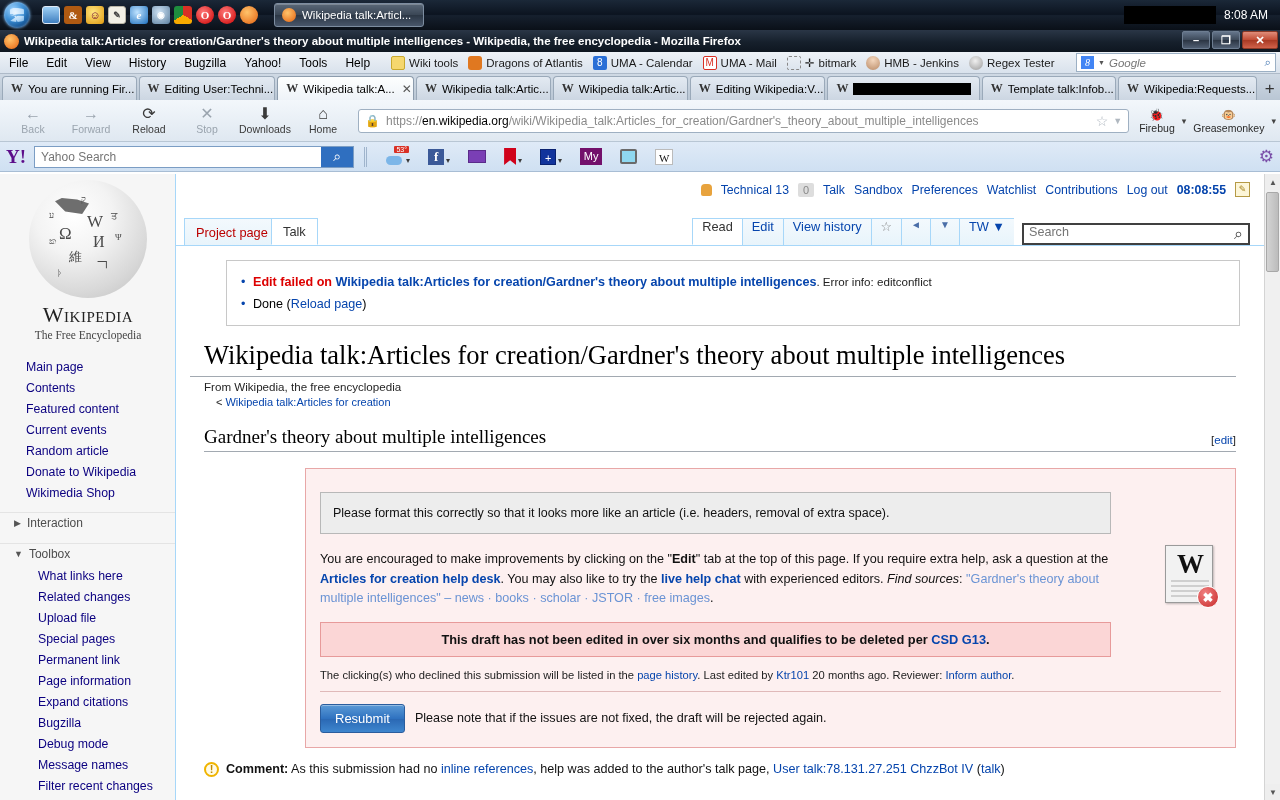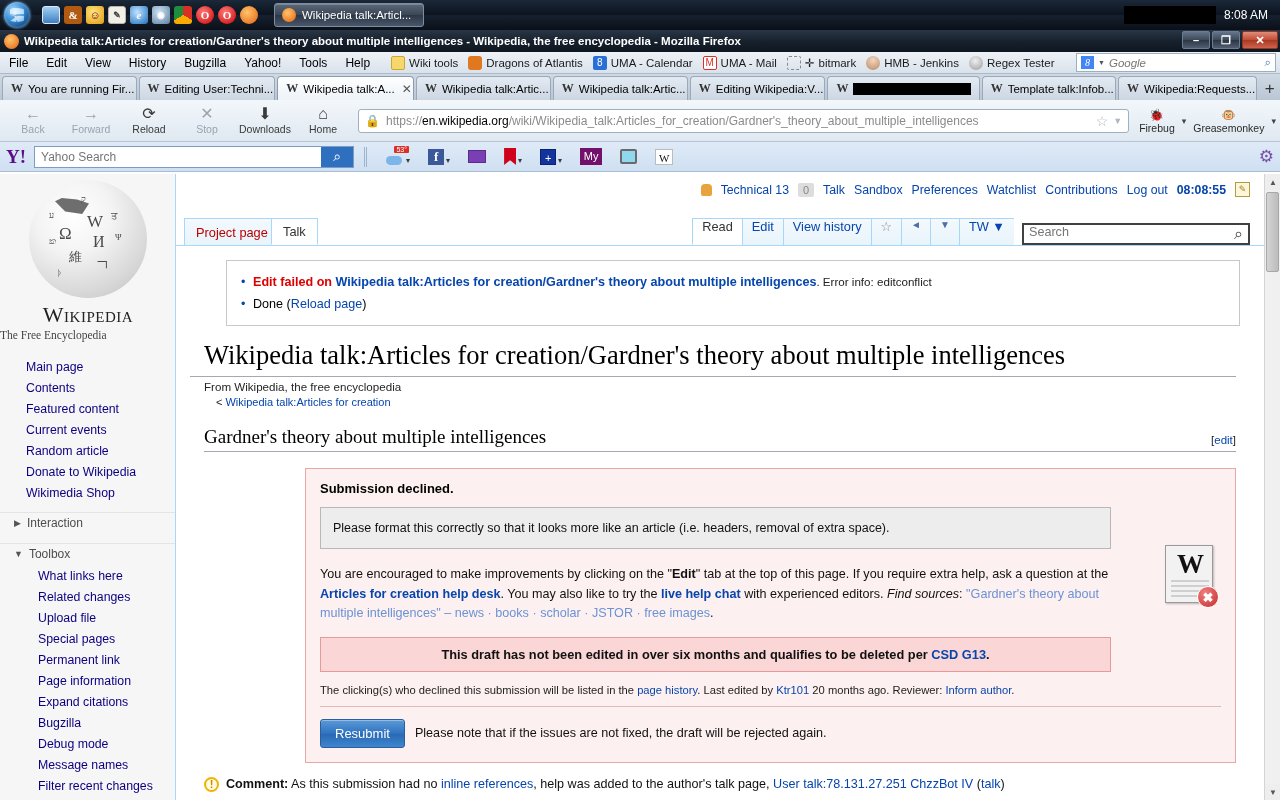--- a/index.html
+++ b/index.html
@@ -162,21 +162,21 @@
   .globe {
     width:118px; height:118px; margin: 0 auto;
     border-radius:50%;
     background: radial-gradient(circle at 38% 30%, #ffffff 0%, #f3f3f3 35%, #d8d8d8 70%, #bcbcbc 100%);
     position:relative; overflow:hidden;
   }
   .globe .glyph { position:absolute; font-family:"Liberation Serif", serif; color:#4a4a4a; }
   .globe .gray { position:absolute; background:#6e6e6e; }
   #wpname { font-family:"Liberation Serif", serif; font-size:22px; letter-spacing:.5px;
             text-align:center; color:#222; margin-top:4px; font-variant: small-caps;}
-  #wptag { font-family:"Liberation Serif", serif; font-size:11.5px; text-align:left; color:#444; margin-top:1px;}
+  #wptag { font-family:"Liberation Serif", serif; font-size:11.5px; text-align:center; color:#444; margin-top:1px;}
   .navgroup { margin-top:10px; }
   .navgroup .ghead { font-size:12px; color:#4d4d4d; padding: 3px 10px 3px 14px; display:flex; align-items:center; gap:6px;
                      border-top:1px solid #e4e4e4; margin-top:8px;}
   .navgroup .arrow { font-size:9px; color:#555; }
   .navlist { list-style:none; }
   .navlist li { padding: 1.5px 0 1.5px 38px; }
   .navlist.top li { padding-left: 26px; }
   .navlist a { color:#0b0080; font-size:12.3px; text-decoration:none; }
 
   #content { position:absolute; left:176px; top:0; width:1088px; height:626px; background:#fff; }
@@ -648,21 +648,20 @@
       <h1 id="firstHeading">Wikipedia talk:Articles for creation/Gardner's theory about multiple intelligences</h1>
       <div id="siteSub">From Wikipedia, the free encyclopedia</div>
       <div id="contentSub"><span>&lt; </span><a>Wikipedia talk:Articles for creation</a></div>
 
       <h2 class="section">
         <span>Gardner's theory about multiple intelligences</span>
         <span class="editlink">[<a>edit</a>]</span>
       </h2>
 
       <div id="afcbox">
-        <div id="afc-title">Submission declined.</div>
         <div id="afc-reason">Please format this correctly so that it looks more like an article (i.e. headers, removal of extra space).</div>
 
         <div id="afc-icon">
           <div class="doc-ico">
             <span class="wl">W</span>
             <span class="ln" style="top:34px;"></span>
             <span class="ln" style="top:39px;"></span>
             <span class="ln" style="top:44px;"></span>
             <span class="ln" style="top:49px;width:26px;"></span>
             <span class="xmark">✖</span>

